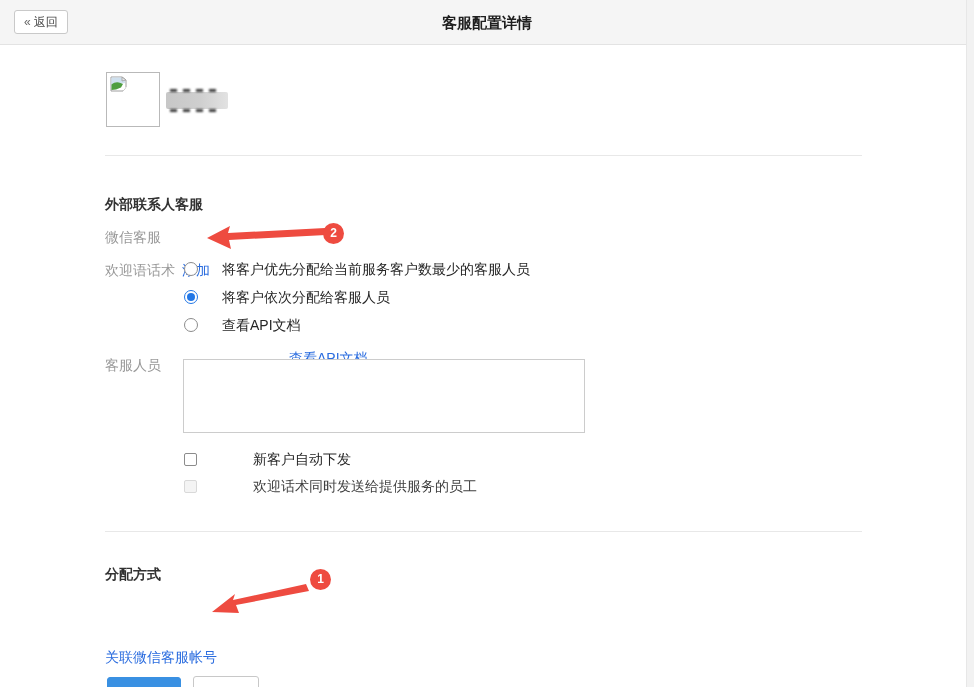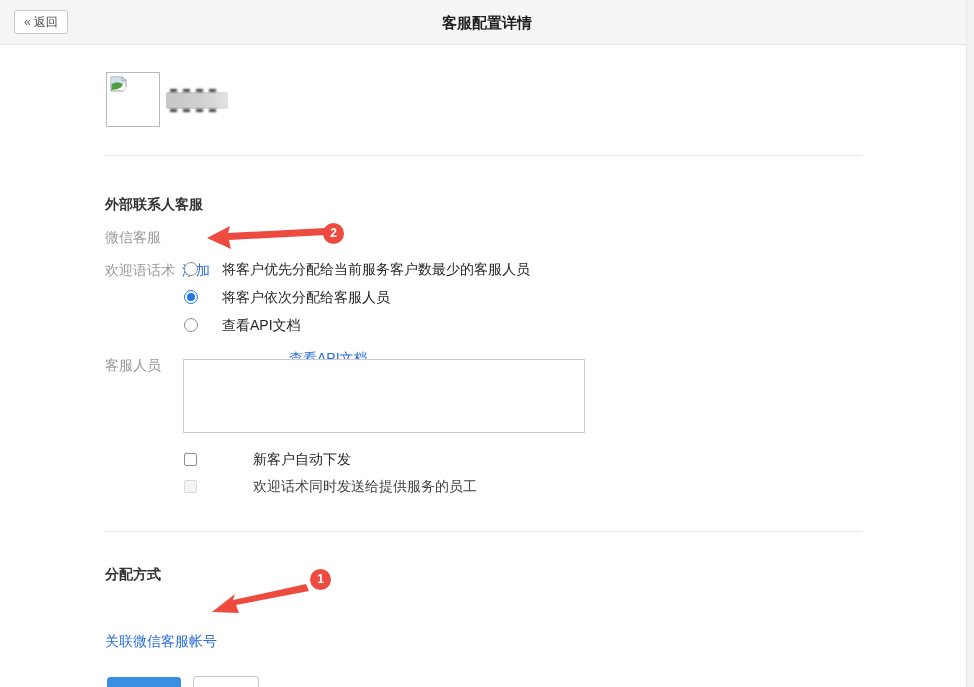--- a/index.html
+++ b/index.html
@@ -113,21 +113,21 @@
 
 <span class="checkbox" style="top:453px"></span>
 <span class="cb-label" style="top:451px">新客户自动下发</span>
 
 <span class="checkbox disabled" style="top:480px"></span>
 <span class="cb-label disabled" style="top:478px">欢迎话术同时发送给提供服务的员工</span>
 
 <div class="divider" style="top:531px"></div>
 
 <div class="sec-heading" style="top:566px">分配方式</div>
-<a class="link abs" style="left:105px;top:600px">关联微信客服帐号</a>
+<a class="link abs" style="left:105px;top:616px">关联微信客服帐号</a>
 
 <svg class="arrow-svg" style="left:203px;top:222px" width="128" height="28" viewBox="0 0 128 28">
   <polygon points="4,16 27,4 25,11 122,6 123,13 26,18 28,27" fill="#ee4b40"></polygon>
 </svg>
 <div class="badge" style="left:323px;top:223px">2</div>
 
 <svg class="arrow-svg" style="left:206px;top:580px" width="110" height="38" viewBox="0 0 110 38">
   <polygon points="6,32 29,14 27,20 100,4 103,11 30,25 33,33" fill="#ee4b40"></polygon>
 </svg>
 <div class="badge" style="left:310px;top:569px">1</div>

